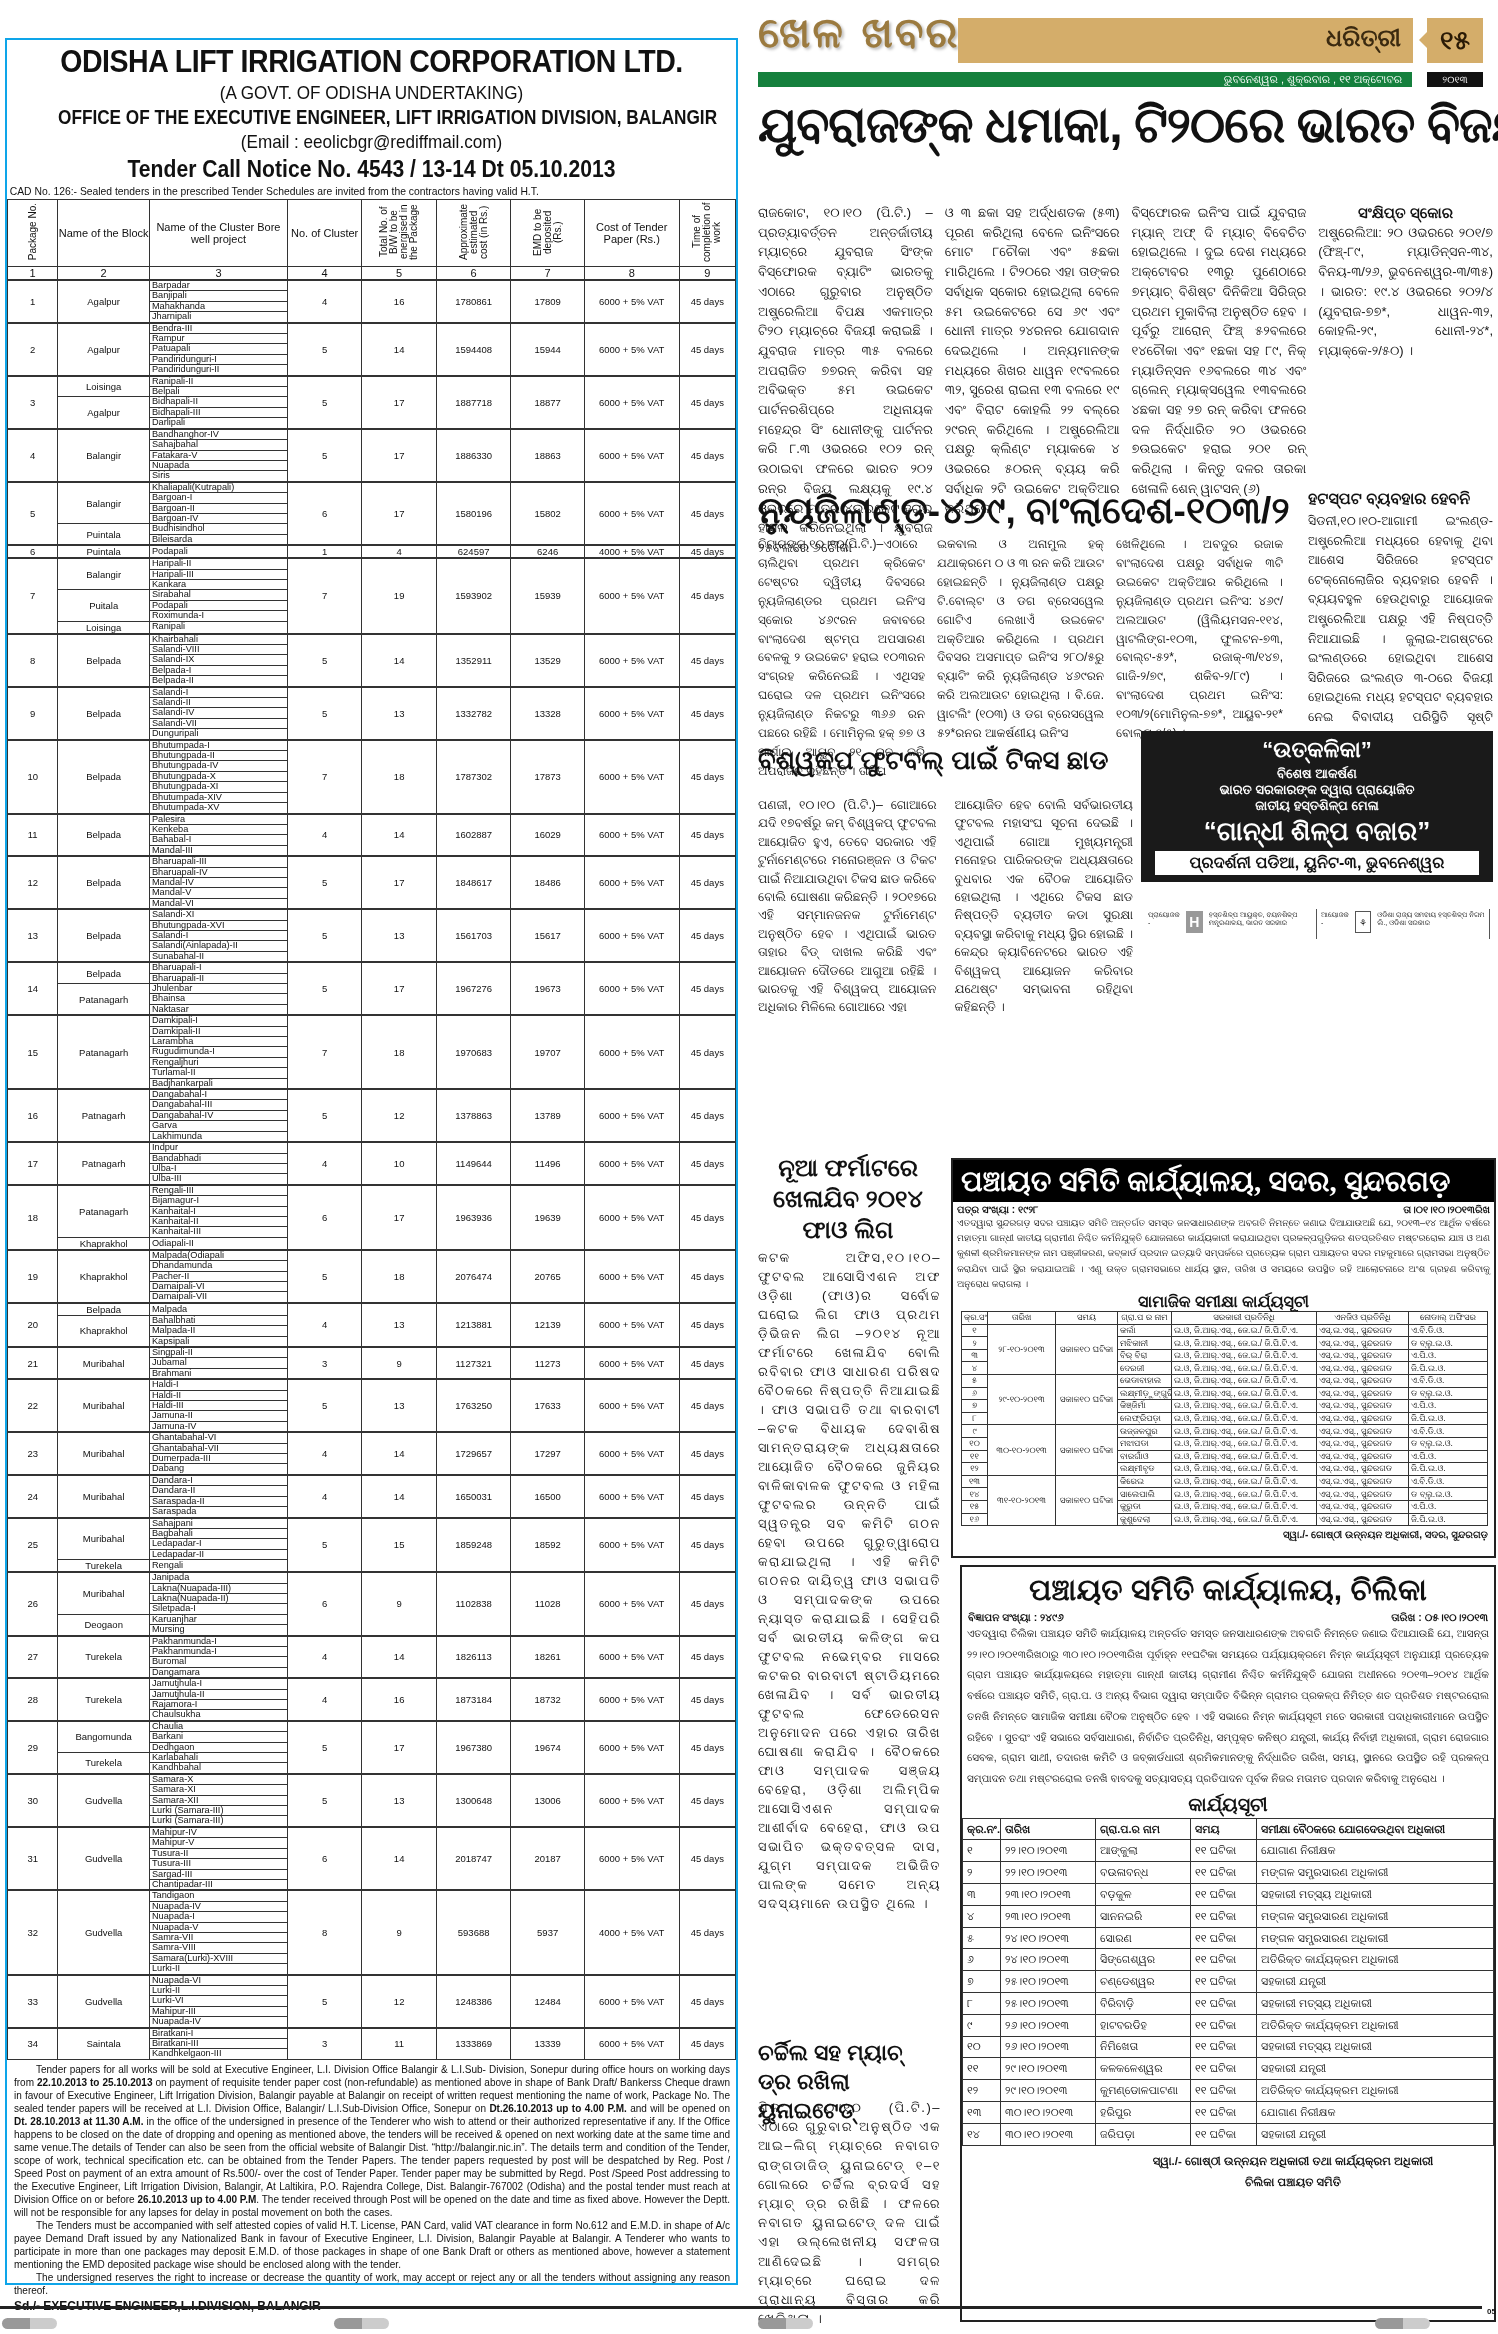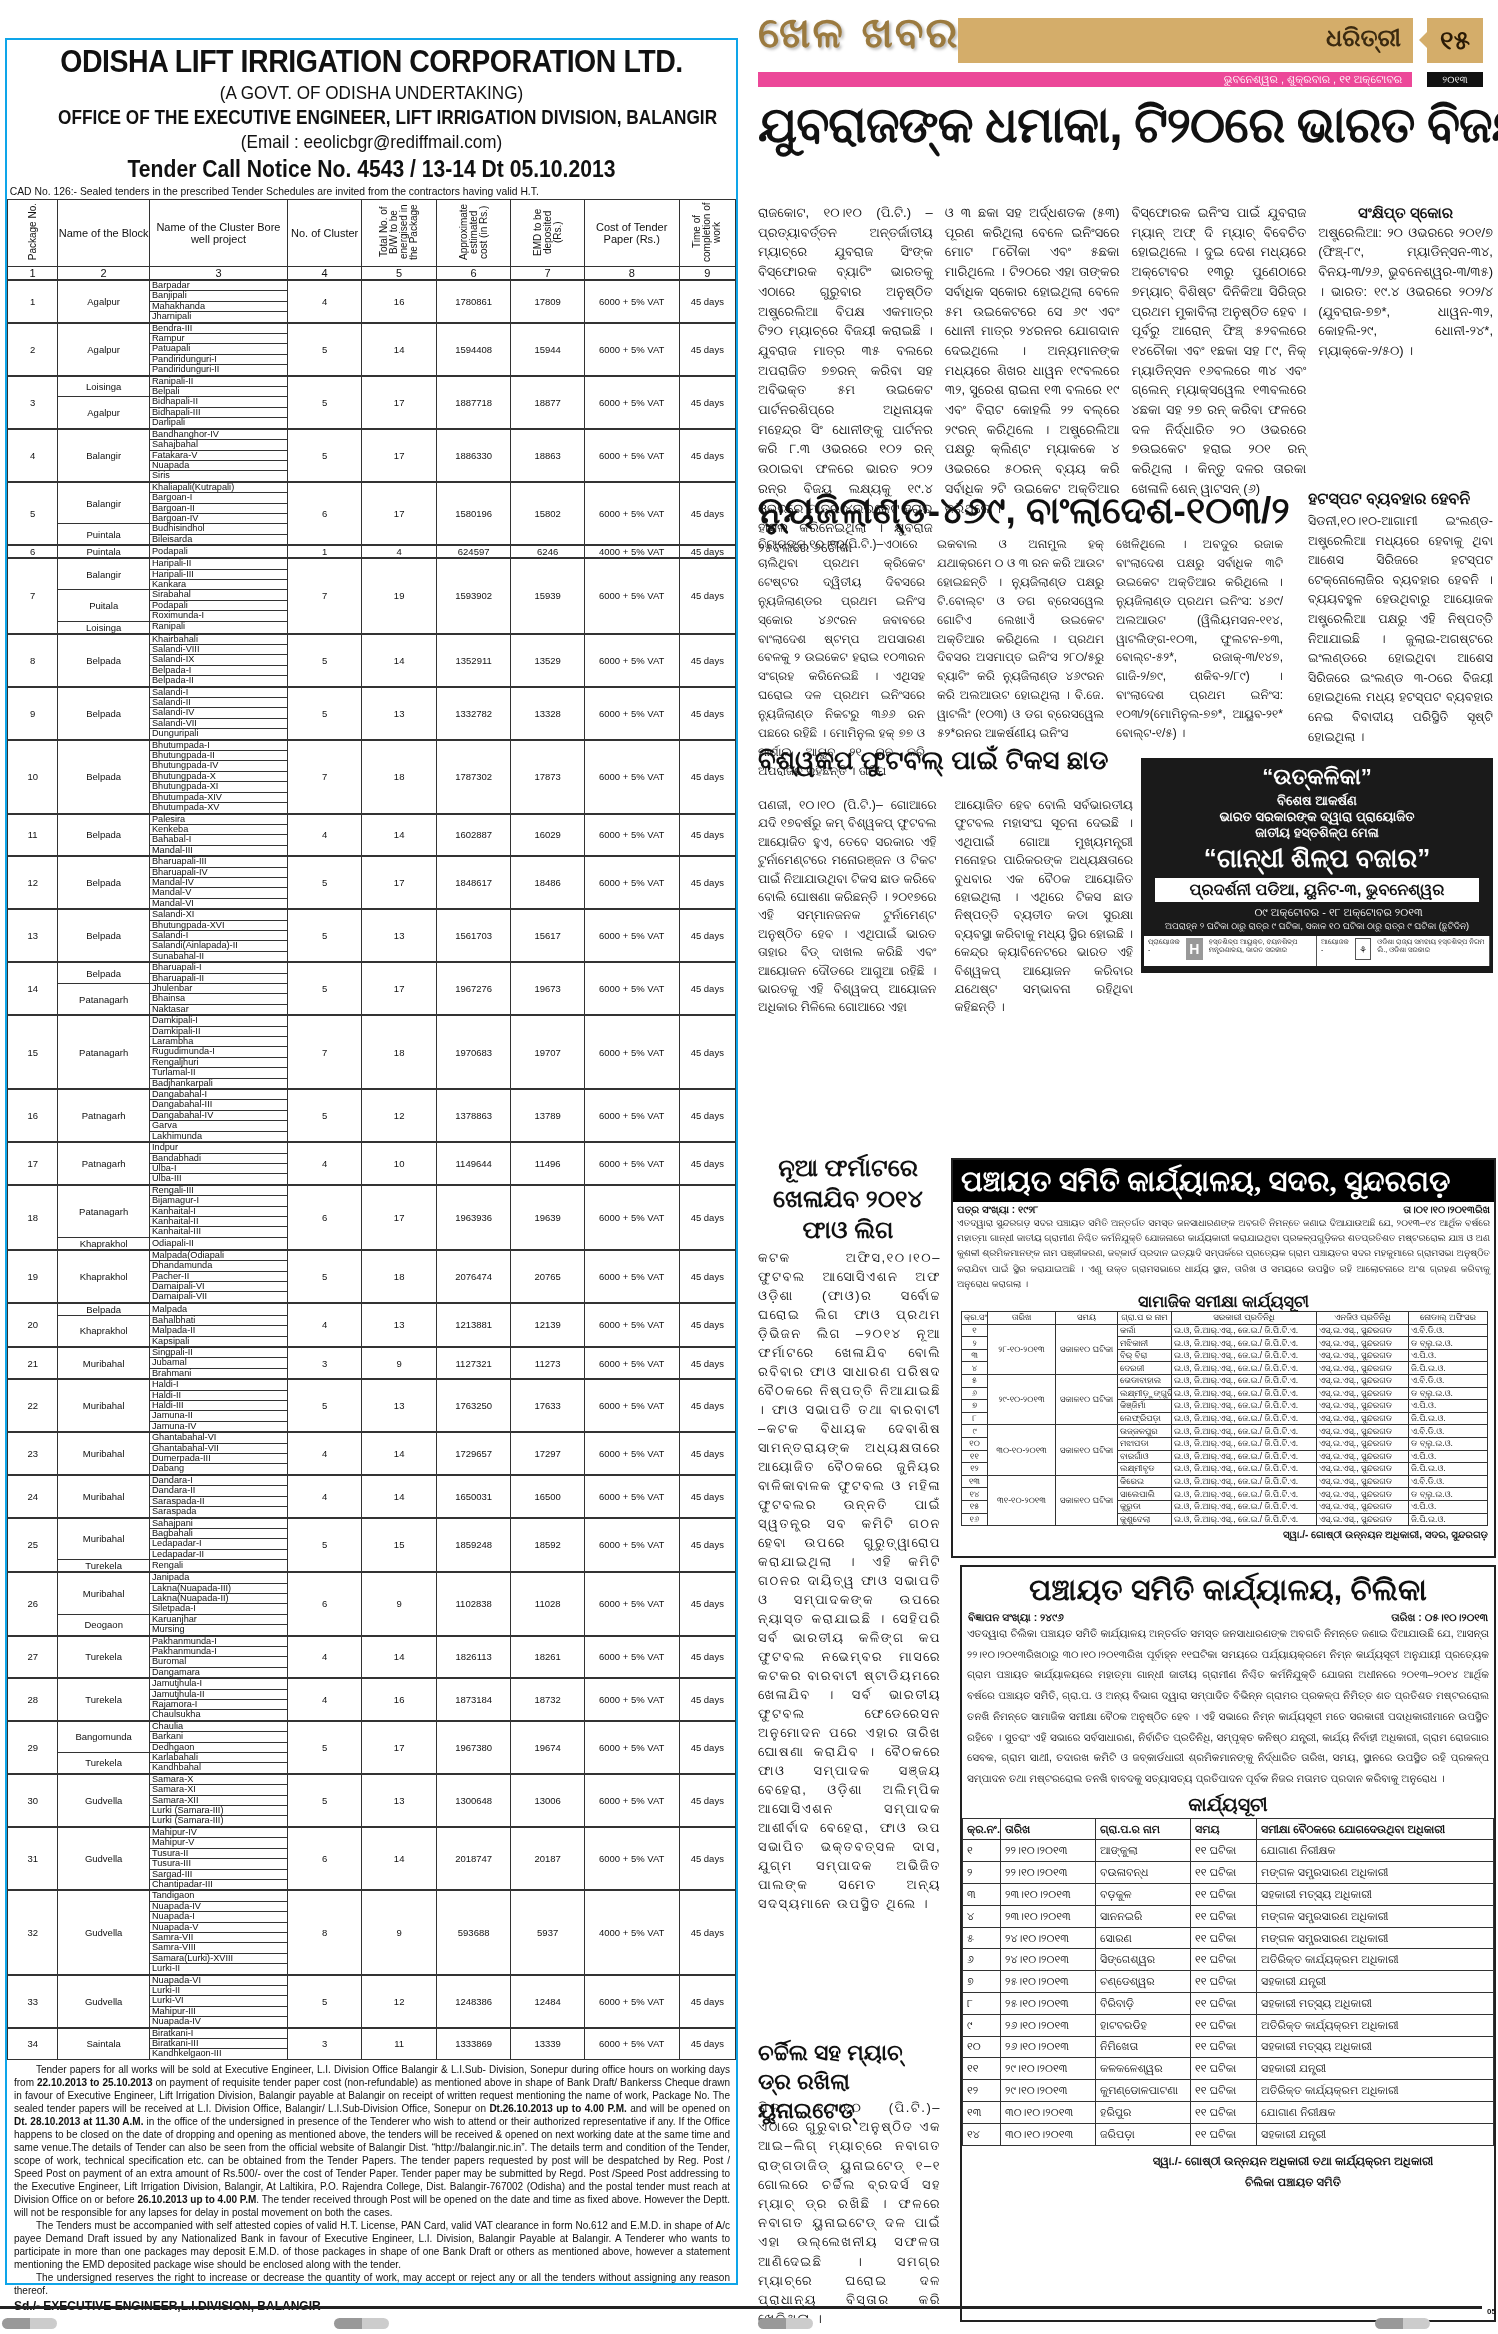--- a/index.html
+++ b/index.html
@@ -34,36 +34,36 @@
   .rule-bottom { position: absolute; height: 3px; background: #222; }
   .pill { position: absolute; height: 11px; width: 55px; border-radius: 6px; background: linear-gradient(90deg,#999 0,#999 50%,#ccc 50%,#ccc 100%); }
 
   
   #paper { position: absolute; left: 748px; top: 0; width: 750px; height: 2334px; }
   .masthead-logo { position: absolute; left: 10px; top: 8px; font-family: "DejaVu Serif", serif; font-size: 42px; font-weight: bold; color: #9b7a3f; text-shadow: 2px 2px 3px #bbb; letter-spacing: 2px; }
   .gold-band { position: absolute; left: 210px; top: 18px; width: 455px; height: 45px; background: #d4ad6a; }
   .gold-band span { position: absolute; right: 12px; top: 6px; font-size: 24px; color: #3b2a10; font-weight: bold; }
   .page-no { position: absolute; left: 679px; top: 18px; width: 56px; height: 45px; background: #d4ad6a; font-size: 26px; font-weight: bold; color: #2a1a05; text-align: center; line-height: 45px; }
   .page-no::before { content: ""; position: absolute; left: -8px; top: 14px; border-top: 8px solid transparent; border-bottom: 8px solid transparent; border-right: 8px solid #d4ad6a; }
-  .date-band { position: absolute; left: 10px; top: 72px; width: 654px; height: 15px; background: #ec4899; color: #fff; font-size: 11px; text-align: right; padding-right: 10px; line-height: 15px; }
+  .date-band { position: absolute; left: 10px; top: 72px; width: 654px; height: 15px; background: #15803d; color: #fff; font-size: 11px; text-align: right; padding-right: 10px; line-height: 15px; }
   .year-band { position: absolute; left: 679px; top: 72px; width: 56px; height: 15px; background: #111; color: #fff; font-size: 10px; text-align: center; line-height: 15px; }
 
   .hl-main { position: absolute; left: 10px; top: 95px; width: 735px; font-size: 50px; font-weight: bold; line-height: 60px; white-space: nowrap; letter-spacing: -1px; transform-origin: left; transform: scaleX(0.97); }
   .cols4 { position: absolute; left: 10px; top: 203px; width: 735px; display: grid; grid-template-columns: repeat(4, 1fr); column-gap: 12px; font-size: 13px; line-height: 19.7px; text-align: justify; }
   .cols4 .sub { text-align: center; font-weight: bold; font-size: 15px; }
 
   .hl-nz { position: absolute; left: 10px; top: 488px; width: 520px; font-size: 37px; font-weight: bold; line-height: 46px; white-space: nowrap; }
   .hl-side { position: absolute; left: 560px; top: 488px; width: 185px; font-size: 16px; font-weight: bold; line-height: 22px; white-space: nowrap; }
   .cols-nz { position: absolute; left: 10px; top: 535px; width: 525px; display: grid; grid-template-columns: repeat(3,1fr); column-gap: 12px; font-size: 12px; line-height: 18.9px; text-align: justify; }
   .side-col { position: absolute; left: 560px; top: 505px; width: 185px; font-size: 12.5px; line-height: 19.6px; text-align: justify; }
 
   .hl-wc { position: absolute; left: 10px; top: 742px; width: 370px; font-size: 26px; font-weight: bold; line-height: 36px; white-space: nowrap; }
   .cols-wc { position: absolute; left: 10px; top: 796px; width: 375px; display: grid; grid-template-columns: 1fr 1fr; column-gap: 18px; font-size: 12.3px; line-height: 18.4px; text-align: justify; }
 
-  .ad-box { position: absolute; left: 393px; top: 758px; width: 352px; height: 215px; background: #1a1a1a; color: #fff; text-align: center; }
+  .ad-box { position: absolute; left: 393px; top: 731px; width: 352px; height: 151px; background: #1a1a1a; color: #fff; text-align: center; }
   .ad-box .t1 { font-size: 22px; font-weight: bold; margin-top: 6px; }
   .ad-box .t2 { font-size: 13px; font-weight: bold; margin-top: 3px; }
   .ad-box .t3 { font-size: 13px; font-weight: bold; }
   .ad-box .t4 { font-size: 13px; font-weight: bold; }
   .ad-box .t5 { font-size: 26px; font-weight: bold; margin-top: 2px; }
   .ad-box .venue { background: #fff; color: #111; margin: 4px 14px; font-size: 16px; font-weight: bold; padding: 3px 0; }
   .ad-box .t6 { font-size: 11px; margin-top: 1px; margin-left: 43px; }
   .ad-box .t7 { font-size: 9px; margin-top: 2px; }
   .ad-box .sponsors { background: #fff; color: #111; margin: 4px 3px 0; height: 30px; display: grid; grid-template-columns: 1fr 1fr; font-size: 7px; text-align: left; }
   .ad-box .sponsors > div { padding: 2px 4px; border-right: 1px solid #555; display: flex; gap: 6px; }

